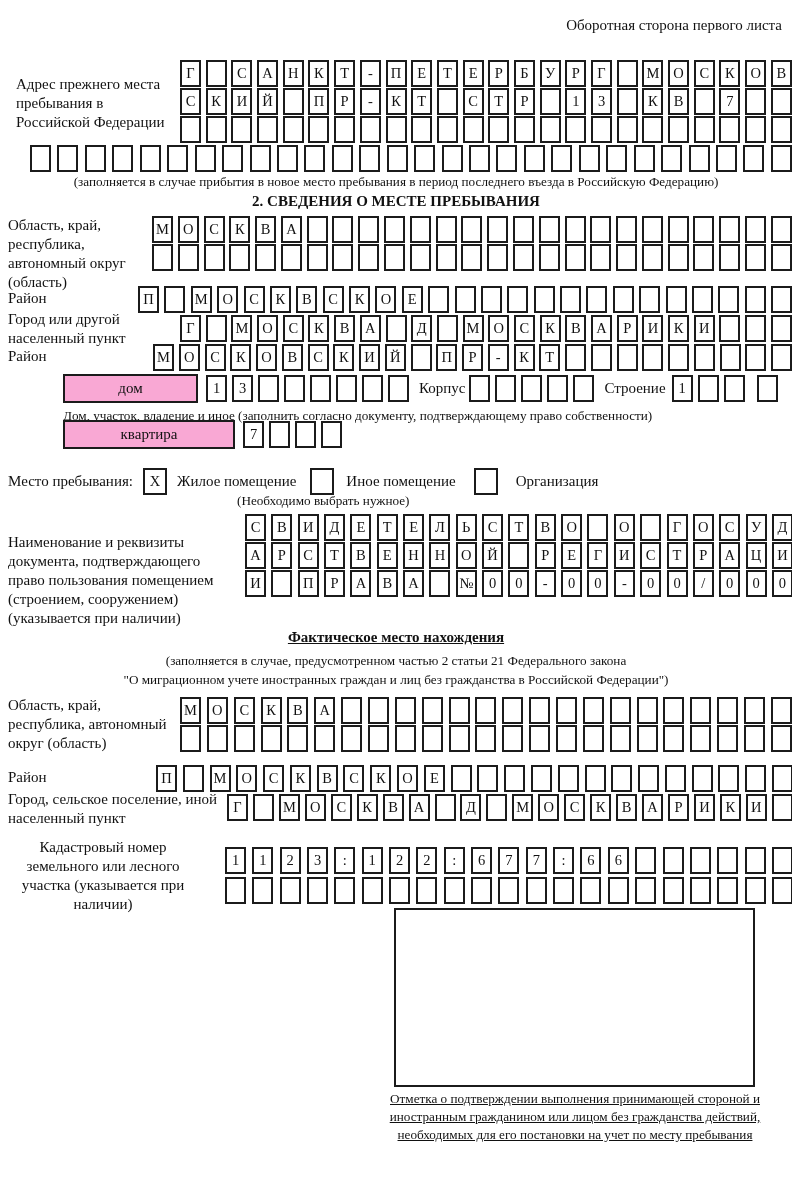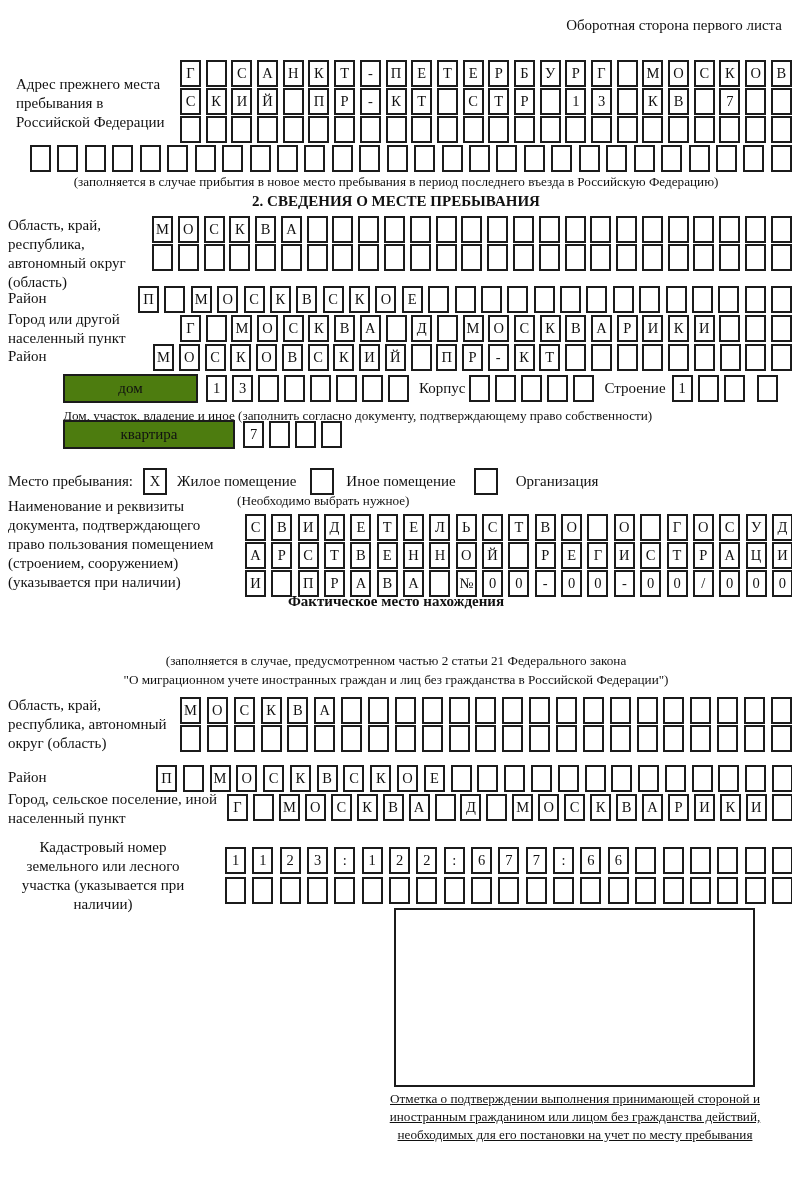--- a/index.html
+++ b/index.html
@@ -24,21 +24,21 @@
     border: 2px solid #1b1b1b;
     display: flex; align-items: center; justify-content: center;
     font-size: 14.5px; background: #fff;
   }
   .cellgroup { display: flex; gap: 5px; }
   .widebox {
     box-sizing: border-box;
     height: 29px;
     border: 2px solid #1b1b1b;
     display: flex; align-items: center; justify-content: center;
-    font-size: 15px; background: #4d7c0f;
+    font-size: 15px; background: #f9a8d4;
   }
   .inline-row { position: absolute; display: flex; align-items: center; }
   .stamp-box {
     position: absolute;
     border: 2px solid #1b1b1b;
     background: #fff;
   }
 </style>
 </head>
 <body>
@@ -348,21 +348,21 @@
     <span class="lbl">Место пребывания:</span>
     <span class="cell" style="margin-left:10px; width:24px;">X</span>
     <span class="lbl" style="margin-left:10px;">Жилое помещение</span>
     <span class="cell" style="margin-left:14px; width:24px;"></span>
     <span class="lbl" style="margin-left:12px;">Иное помещение</span>
     <span class="cell" style="margin-left:18px; width:24px;"></span>
     <span class="lbl" style="margin-left:18px;">Организация</span>
   </div>
   <div class="abs cap" style="left:237px; top:492px;">(Необходимо выбрать нужное)</div>
 
-  <div class="abs lbl" style="left:8px; top:497px; width:232px;">Наименование и реквизиты документа, подтверждающего право пользования помещением (строением, сооружением) (указывается при наличии)</div>
+  <div class="abs lbl" style="left:8px; top:533px; width:232px;">Наименование и реквизиты документа, подтверждающего право пользования помещением (строением, сооружением) (указывается при наличии)</div>
   <div class="grid-row" style="left:245px; top:514px; width:548px;">
       <span class="cell">С</span>
       <span class="cell">В</span>
       <span class="cell">И</span>
       <span class="cell">Д</span>
       <span class="cell">Е</span>
       <span class="cell">Т</span>
       <span class="cell">Е</span>
       <span class="cell">Л</span>
       <span class="cell">Ь</span>
@@ -419,21 +419,21 @@
       <span class="cell">0</span>
       <span class="cell">-</span>
       <span class="cell">0</span>
       <span class="cell">0</span>
       <span class="cell">/</span>
       <span class="cell">0</span>
       <span class="cell">0</span>
       <span class="cell">0</span>
     </div>
 
-  <div class="abs lbl bold center" style="top:592px;">Фактическое место нахождения</div>
+  <div class="abs lbl bold center" style="top:628px;text-decoration:underline;">Фактическое место нахождения</div>
   <div class="abs cap center" style="top:652px;">(заполняется в случае, предусмотренном частью 2 статьи 21 Федерального закона</div>
   <div class="abs cap center" style="top:671px;">"О миграционном учете иностранных граждан и лиц без гражданства в Российской Федерации")</div>
 
   <div class="abs lbl" style="left:8px; top:696px; width:170px;">Область, край, республика, автономный округ (область)</div>
   <div class="grid-row" style="left:180px; top:697px; width:612px;">
       <span class="cell">М</span>
       <span class="cell">О</span>
       <span class="cell">С</span>
       <span class="cell">К</span>
       <span class="cell">В</span>

